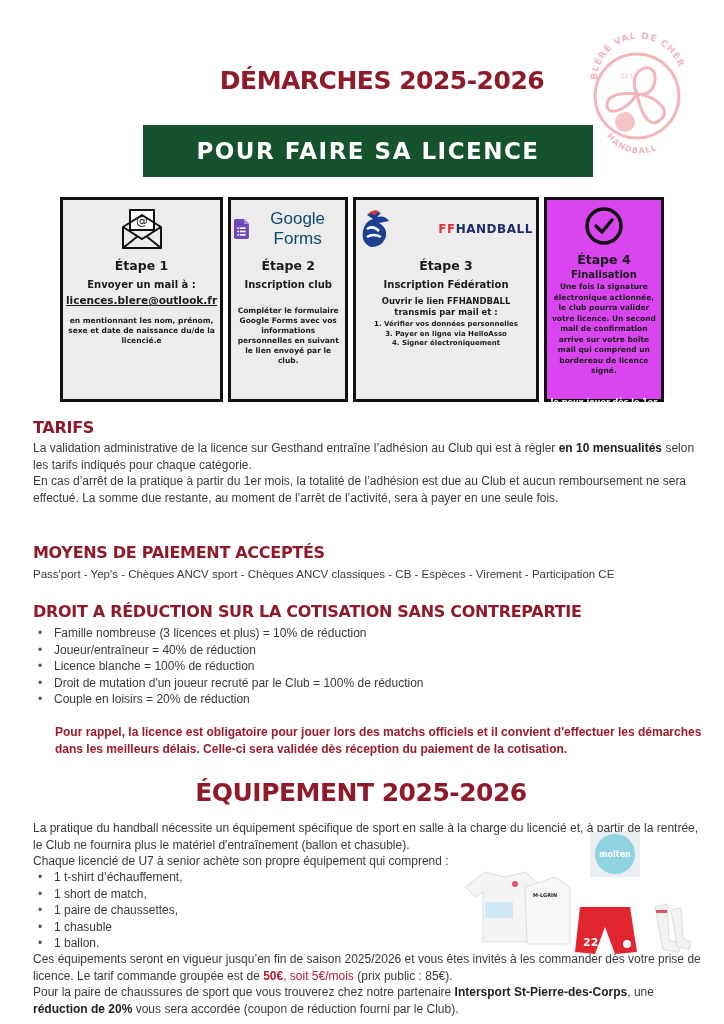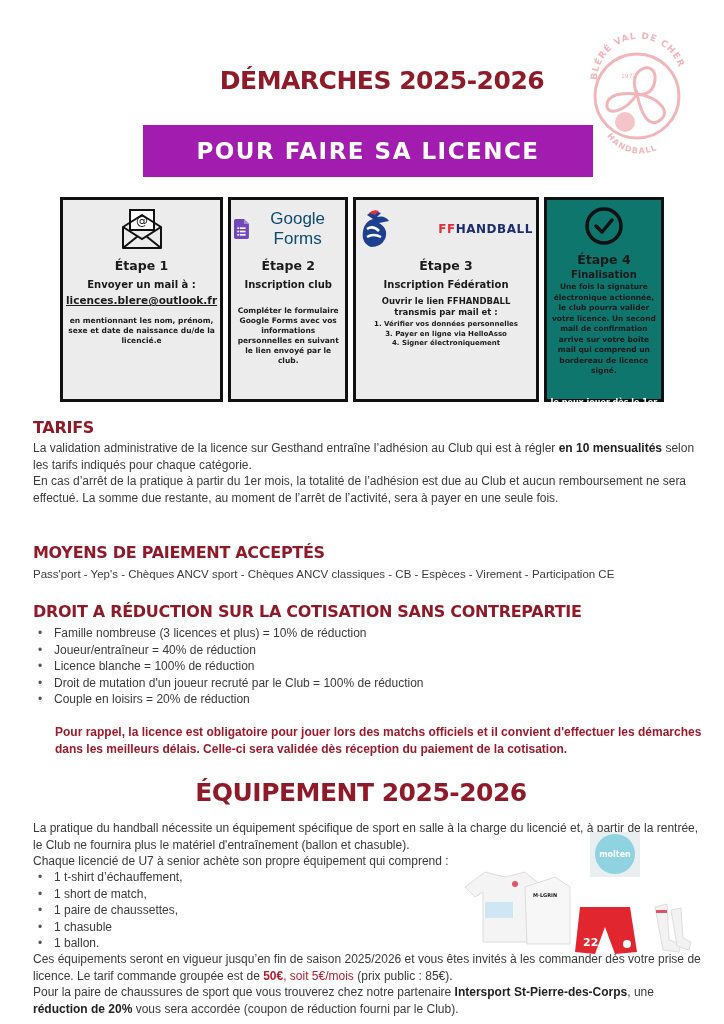--- a/index.html
+++ b/index.html
@@ -6,32 +6,32 @@
   html, body { width: 724px; height: 1024px; background: #ffffff; overflow: hidden; }
   body { position: relative; font-family: "Liberation Sans", sans-serif; color: #3a3a3a; }
 
   .title-main {
     position: absolute; top: 66px; left: 0; width: 724px; text-align: center;
     font-family: "DejaVu Sans", sans-serif; font-weight: bold; font-size: 25px;
     color: #8f1a29; letter-spacing: -0.5px; padding-left: 40px;
   }
   .banner {
     position: absolute; top: 125px; left: 143px; width: 450px; height: 52px;
-    background: #a21caf; color: #ffffff; display: flex; align-items: center; justify-content: center;
+    background: #14532d; color: #ffffff; display: flex; align-items: center; justify-content: center;
     font-family: "DejaVu Sans", sans-serif; font-weight: bold; font-size: 23px; letter-spacing: 1.5px;
   }
   .logo { position: absolute; top: 18px; left: 585px; width: 105px; height: 150px; }
 
   .steps { position: absolute; top: 197px; left: 60px; width: 604px; height: 205px; display: flex; gap: 5px; }
   .step {
     flex: 1; border: 3px solid #111111; background: #ececec;
     display: flex; flex-direction: column; align-items: center; text-align: center;
     padding: 4px 3px; font-family: "DejaVu Sans", sans-serif; color: #1a1a1a;
   }
-  .step.green { background: #0f766e; }
+  .step.green { background: #d946ef; }
   .step-icon { height: 46px; display: flex; align-items: center; justify-content: center; margin-top: 2px; }
   .step-title { font-weight: bold; font-size: 12.5px; margin-top: 6px; }
   .step-sub { font-weight: bold; font-size: 10px; margin-top: 6px; }
   .step-email { font-weight: bold; font-size: 10.5px; text-decoration: underline; margin-top: 4px; }
   .step-body { font-weight: bold; font-size: 7.5px; line-height: 10px; margin-top: 10px; }
   .step-body.tight { margin-top: 6px; }
   .step-list { font-weight: bold; font-size: 7px; line-height: 9.5px; margin-top: 2px; }
   .step-final { color: #ffffff; font-weight: bold; font-size: 8px; line-height: 11px; margin-top: 20px; }
   .gforms-text { font-family: "Liberation Sans", sans-serif; font-size: 17px; color: #0c4a6e; margin-left: 4px; }
   .ffh-text { font-family: "DejaVu Sans", sans-serif; font-weight: bold; font-size: 12px; color: #e0313b; margin-left: 4px; letter-spacing: 0.5px; padding-left: 41px; }

